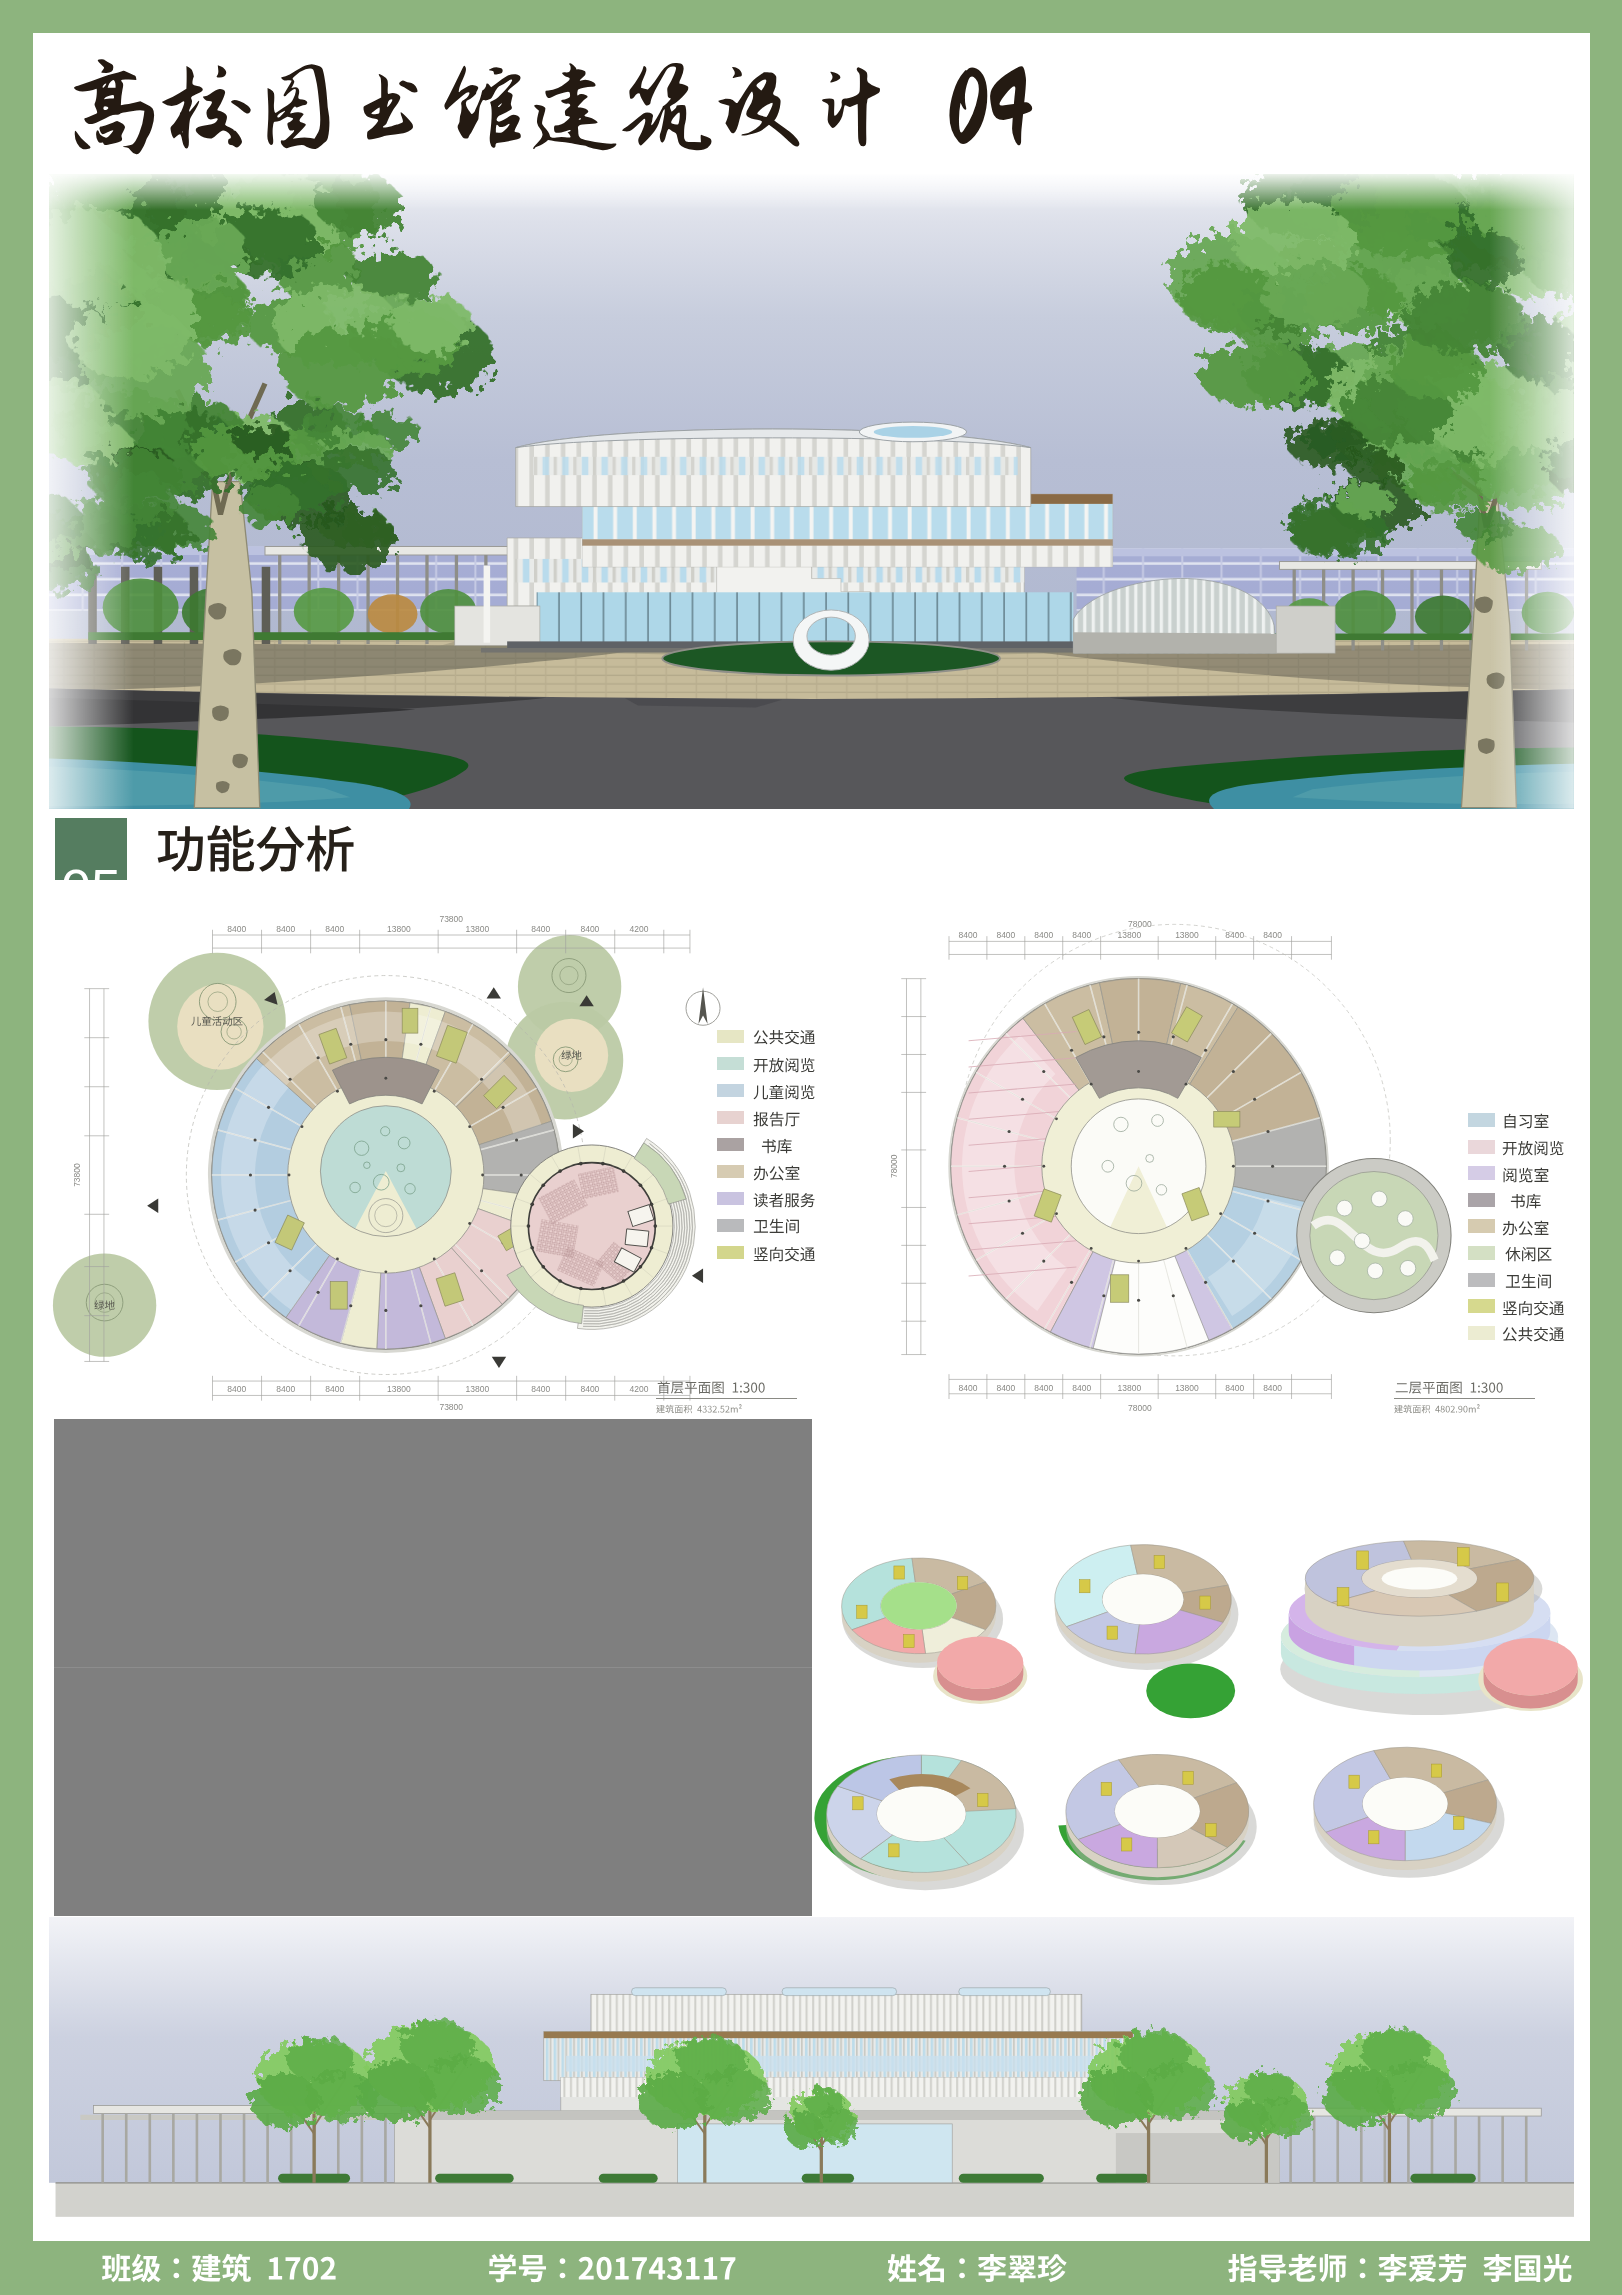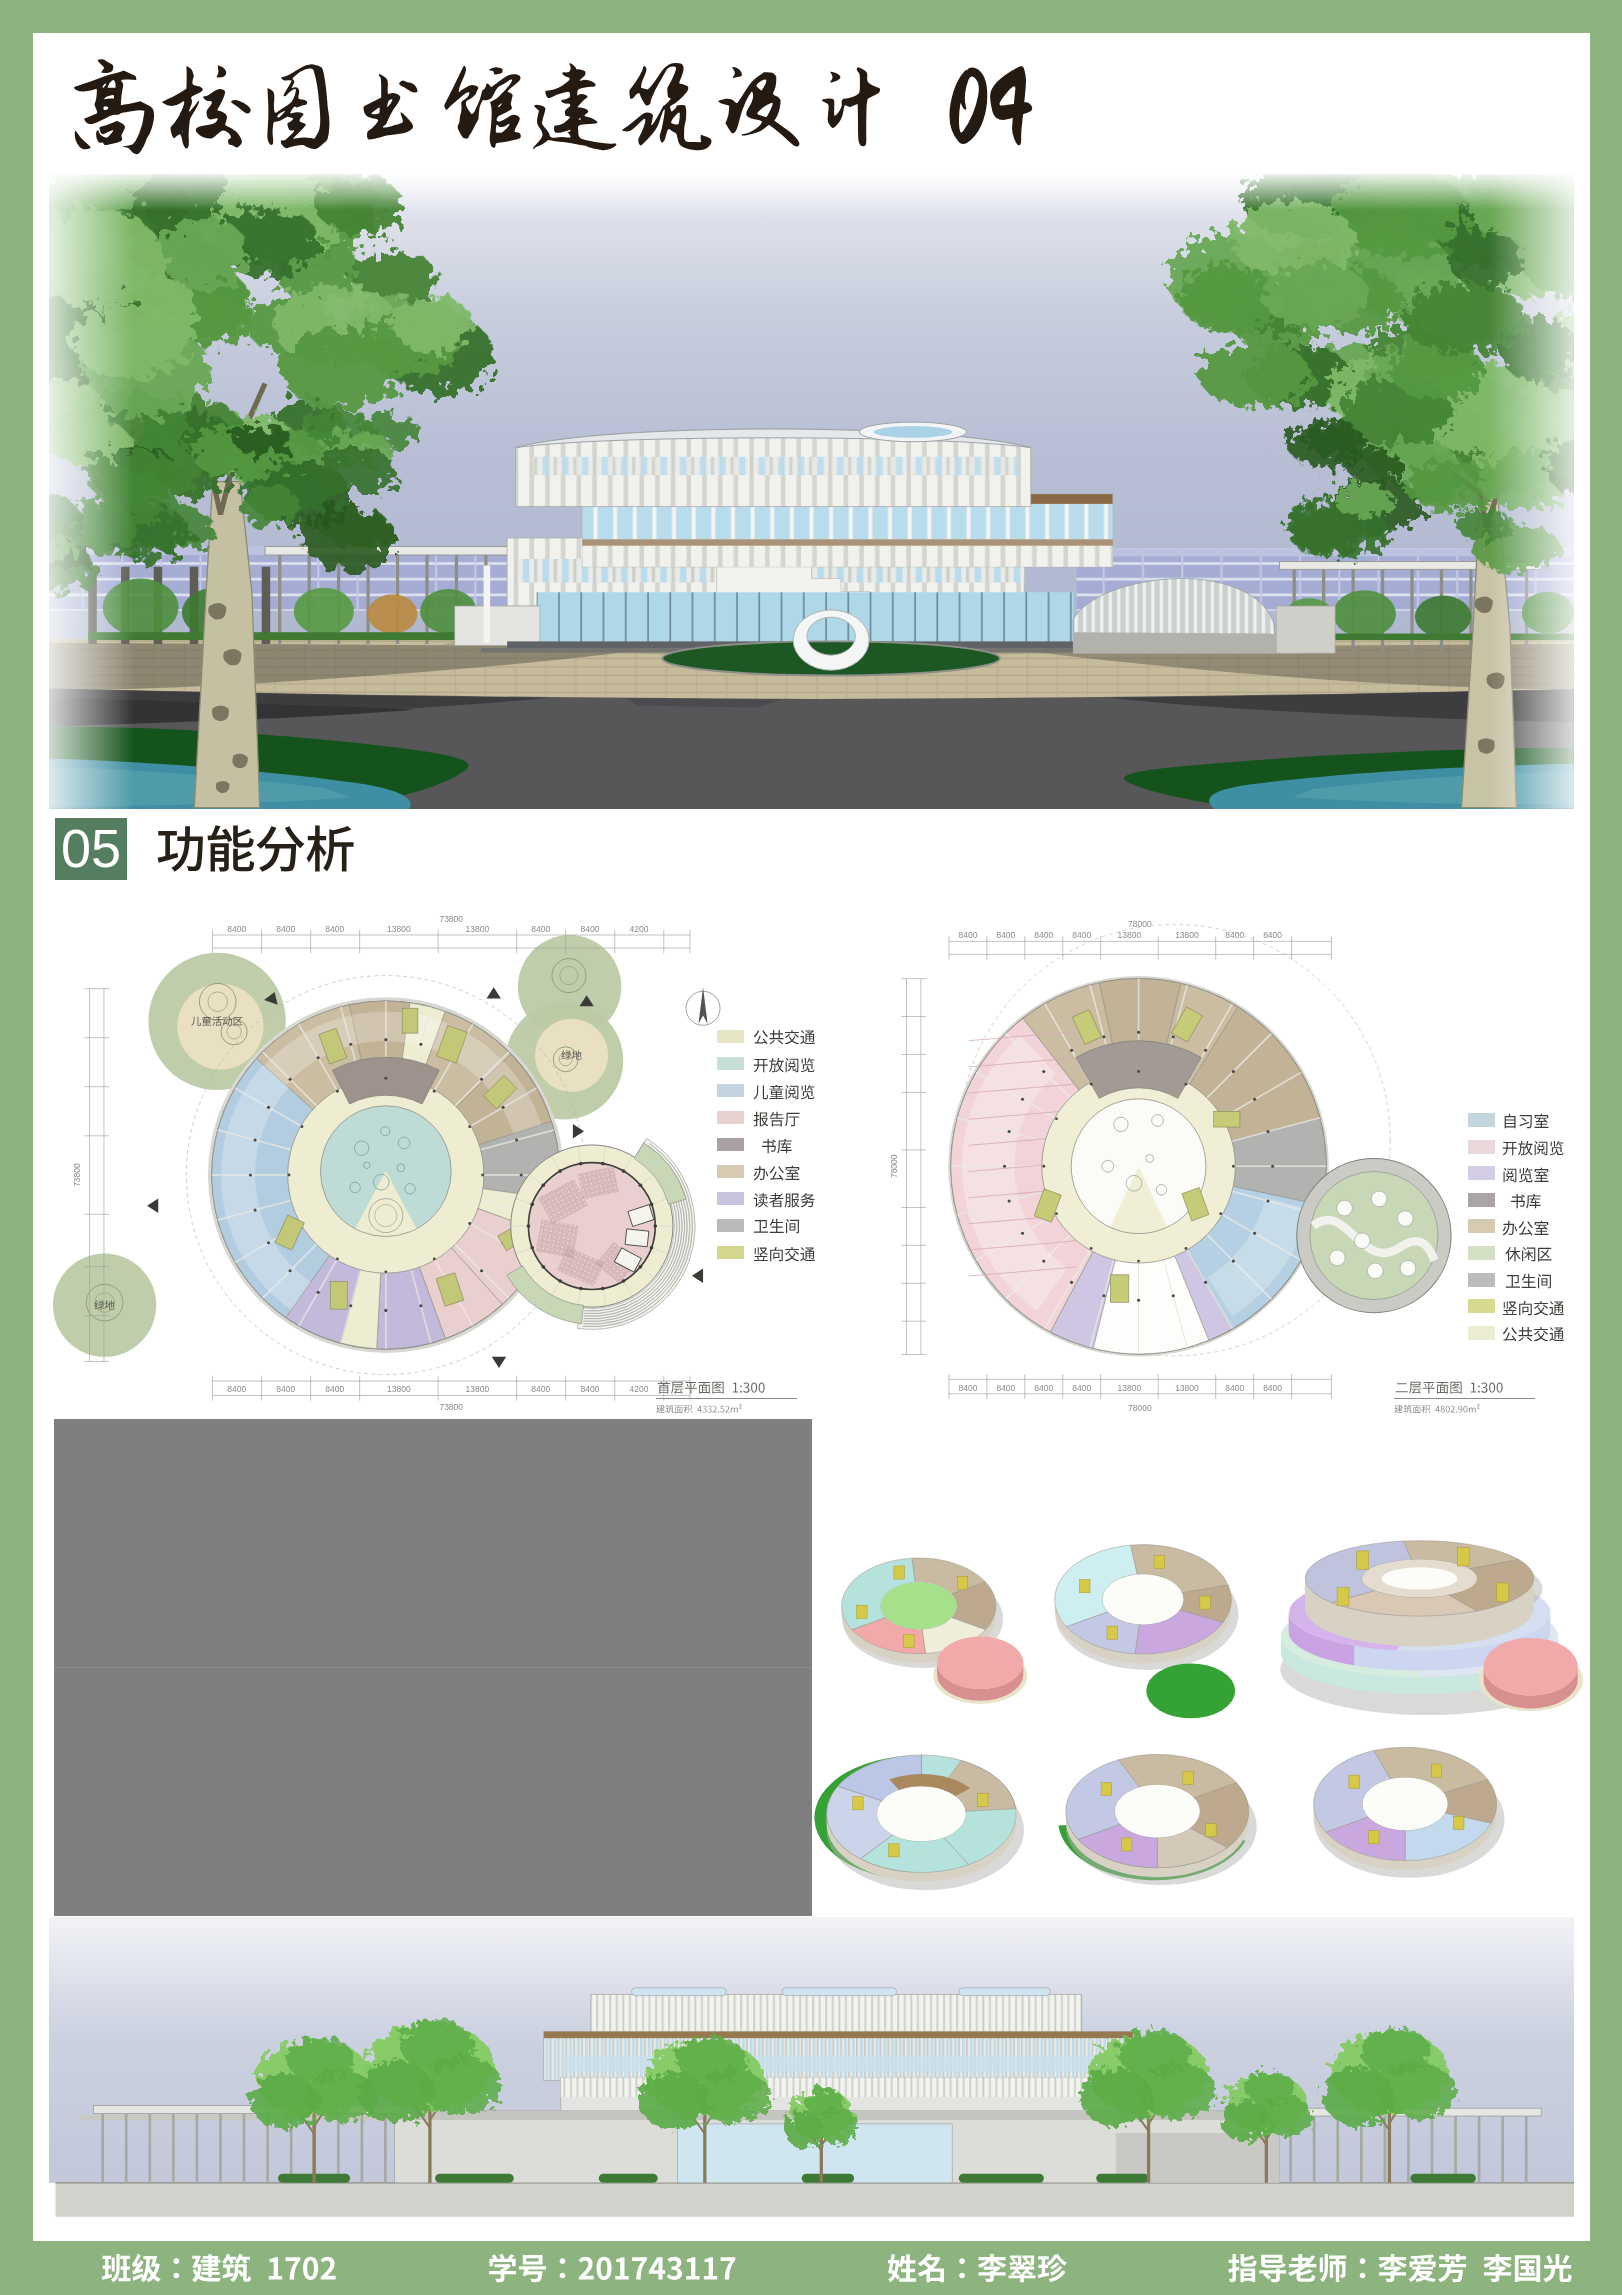--- a/index.html
+++ b/index.html
@@ -302,21 +302,21 @@
 <ellipse cx="2257" cy="468" rx="76" ry="43" fill="#68a854" opacity="0.9"></ellipse>
 <ellipse cx="2355" cy="455" rx="65" ry="40" fill="#28591f" opacity="0.9"></ellipse>
 <ellipse cx="2336" cy="437" rx="48" ry="31" fill="#35712c" opacity="0.9"></ellipse>
 <ellipse cx="2010" cy="499" rx="46" ry="27" fill="#68a854" opacity="0.9"></ellipse>
 </g>
 <rect x="0" y="0" width="130" height="970" fill="url(#fadeL)" opacity="0.8"></rect>
 <rect x="2200" y="0" width="130" height="970" fill="url(#fadeR)" opacity="0.8"></rect>
 <rect x="0" y="0" width="2330" height="55" fill="url(#fadeT)" opacity="0.9"></rect>
 </svg>
 <div class="abs" style="left:55px;top:818px;width:72px;height:62px;background:#557d60"></div>
-<div class="abs" style="left:55px;top:818px;width:72px;height:62px;color:#fff;font-size:54px;text-align:center;line-height:61px">05</div>
+<div class="abs" style="left:55px;top:858px;width:72px;height:62px;color:#fff;font-size:54px;text-align:center;line-height:61px">05</div>
 <svg style="position:absolute;left:156px;top:810px" width="209" height="75" viewBox="0 -87.4 319 114">
       <path d="M2.5 -14.6 4.3 -7.1C12.5 -9.4 23.4 -12.5 33.7 -15.5L32.8 -22.3L21.3 -19.3V-48.7H31.8V-55.6H3.5V-48.7H14.2V-17.4C9.8 -16.3 5.8 -15.3 2.5 -14.6ZM44.5 -62.9C44.5 -57.5 44.5 -52.3 44.4 -47.3H32.6V-40.4H44.1C43 -22.3 39.1 -7.8 23.4 0.8C25.2 2.1 27.4 4.6 28.5 6.5C45.6 -3.3 50.1 -20.1 51.3 -40.4H64.4C63.4 -14.7 62.3 -4.8 60.3 -2.4C59.4 -1.4 58.7 -1.2 57.2 -1.2C55.5 -1.2 51.5 -1.3 47 -1.6C48.3 0.4 49.2 3.4 49.3 5.5C53.6 5.7 57.8 5.7 60.4 5.4C63.1 5.1 64.8 4.3 66.7 2C69.5 -1.6 70.5 -12.7 71.5 -43.9C71.5 -44.8 71.5 -47.3 71.5 -47.3H51.6C51.8 -52.3 51.8 -57.5 51.8 -62.9Z M100.8 -56.6C102.3 -54.4 103.7 -52 105.2 -49.6L92 -48.9C94.2 -53.1 96.4 -58.1 98.4 -62.7L90.9 -64.4C89.5 -59.7 87 -53.4 84.6 -48.6L78.7 -48.4L79.3 -41.5L108.3 -43.2C109 -41.6 109.6 -40.2 110 -38.9L116.4 -41.6C114.8 -46.4 110.7 -53.6 106.8 -59ZM104 -30.9V-25.5H90V-30.9ZM83.3 -36.9V6.3H90V-8.7H104V-1.4C104 -0.5 103.7 -0.2 102.8 -0.2C101.8 -0.2 98.6 -0.2 95.4 -0.3C96.4 1.5 97.4 4.3 97.8 6.2C102.4 6.2 105.9 6.1 108.1 5C110.5 4 111.1 2.1 111.1 -1.4V-36.9ZM90 -20H104V-14.2H90ZM140.8 -58.8C136.8 -56.6 130.8 -54.1 124.9 -52V-64H117.8V-39.7C117.8 -32.5 119.9 -30.4 127.8 -30.4C129.4 -30.4 138 -30.4 139.8 -30.4C146.3 -30.4 148.4 -33 149.1 -42.5C147.1 -42.9 144.2 -44.1 142.7 -45.2C142.4 -38.1 141.9 -36.9 139.2 -36.9C137.2 -36.9 130.1 -36.9 128.7 -36.9C125.5 -36.9 124.9 -37.2 124.9 -39.8V-46.1C132 -48.3 139.6 -50.8 145.5 -53.6ZM141.6 -24.9C137.6 -22.2 131.2 -19.4 124.9 -17.1V-28.5H117.8V-3.6C117.8 3.6 119.9 5.8 128 5.8C129.7 5.8 138.5 5.8 140.3 5.8C147.1 5.8 149.1 3 149.9 -7.5C148 -8 145.1 -9 143.5 -10.2C143.2 -2 142.7 -0.5 139.7 -0.5C137.7 -0.5 130.3 -0.5 128.9 -0.5C125.6 -0.5 124.9 -1 124.9 -3.6V-11.2C132.3 -13.4 140.4 -16.2 146.4 -19.5Z M203.7 -63 196.7 -60.2C201 -51.8 207.3 -42.8 213.7 -35.8H167.5C174 -42.7 179.8 -51.4 183.8 -60.6L176.1 -62.9C171.4 -51.1 162.9 -40.7 153.4 -34.2C155.1 -32.9 158.2 -30 159.5 -28.5C161.9 -30.3 164.2 -32.5 166.5 -34.7V-28.8H180.9C179.2 -16.6 175.2 -5.5 157.4 0.4C159.1 2 161.2 4.9 162.1 6.8C181.8 -0.4 186.7 -13.9 188.7 -28.8H206.3C205.5 -10.9 204.5 -3.7 202.8 -1.9C201.9 -1.1 201 -0.8 199.6 -0.8C197.8 -0.8 193.3 -0.9 188.7 -1.4C190 0.7 191 3.7 191.1 5.9C195.8 6.2 200.4 6.2 202.9 5.9C205.7 5.5 207.6 4.9 209.3 2.7C212 -0.2 213 -9.1 213.9 -32.5L214.1 -35.4C216.2 -33.1 218.3 -31 220.5 -29.2C221.8 -31.2 224.7 -34 226.6 -35.6C218.3 -41.7 208.5 -53 203.7 -63Z M292.4 -63.3C287.1 -60.9 278.6 -58.4 270.3 -56.6L264.6 -58.4V-36.6C264.6 -25.2 263.7 -9.8 255.1 1.4C256.9 2.4 259.6 4.6 260.7 6.2C269 -4.6 271.1 -19.8 271.5 -31.5H283.7V6.4H290.8V-31.5H301.5V-38.3H271.6V-50.5C280.9 -52.1 291 -54.6 298.5 -57.8ZM242.9 -64.1V-48.1H231.7V-41.3H242.1C239.6 -31.4 234.8 -20.2 229.8 -14C231 -12.2 232.6 -9.3 233.4 -7.4C237 -12.1 240.2 -19.4 242.9 -27.1V6.3H249.8V-26.9C252.2 -23.3 254.8 -19.2 256 -16.7L260.2 -22.4C258.7 -24.5 252.3 -32.5 249.8 -35.3V-41.3H259.7V-48.1H249.8V-64.1Z" fill="#262019"></path>
     </svg>
 <svg class="abs" style="left:49px;top:910px" width="811" height="517" viewBox="0 0 1240 790">
 <circle cx="257" cy="170" r="105" fill="#bccaa5" opacity="0.95"></circle>
 <circle cx="262" cy="178" r="66" fill="#e9dfc1"></circle>
 <circle cx="796" cy="117" r="79" fill="#bccaa5" opacity="0.95"></circle>
 <circle cx="788" cy="230" r="90" fill="#bccaa5" opacity="0.95"></circle>
 <circle cx="799" cy="222" r="56" fill="#e9dfc1"></circle>
 <circle cx="85" cy="604" r="79" fill="#bccaa5" opacity="0.95"></circle>

